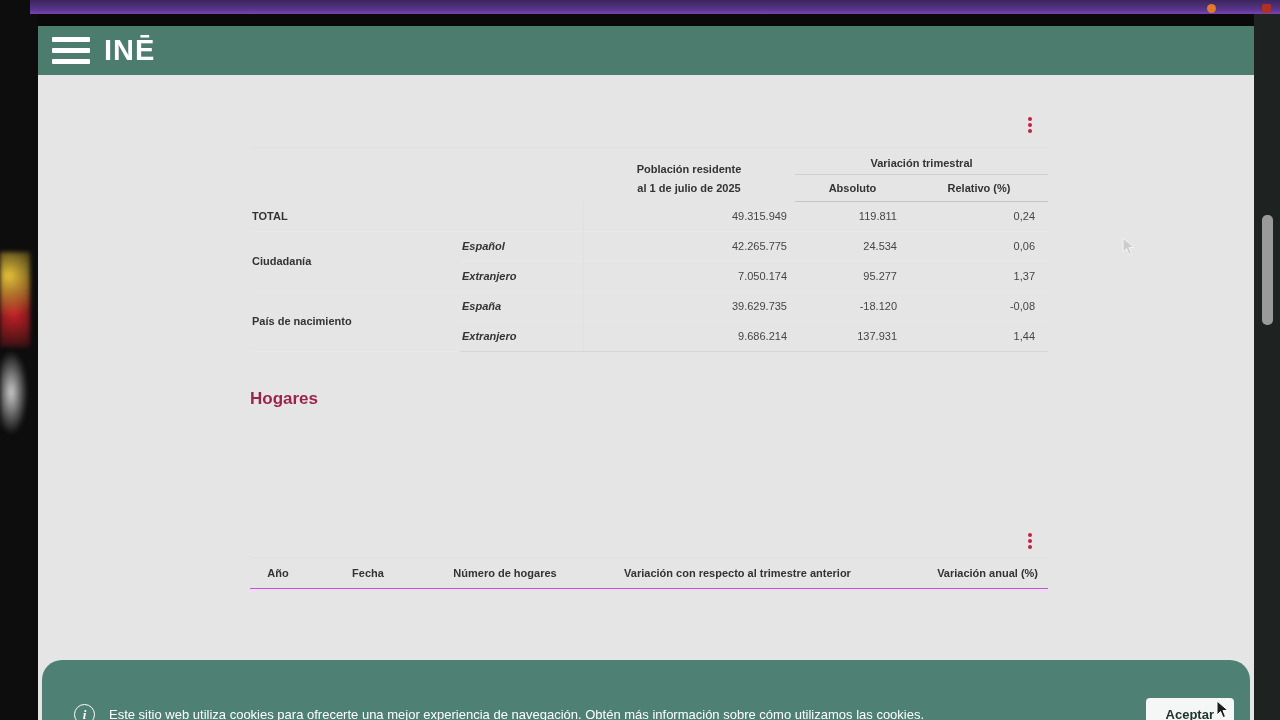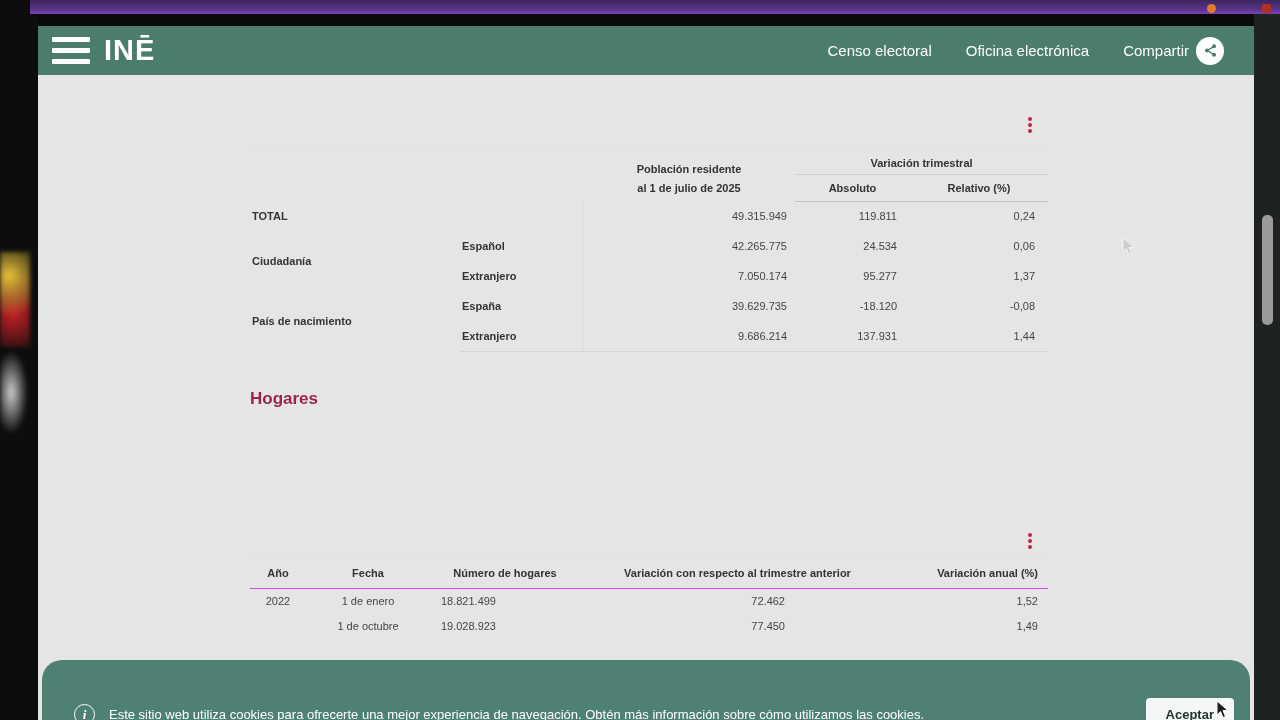--- a/index.html
+++ b/index.html
@@ -47,21 +47,21 @@
   table { border-collapse:collapse; table-layout:fixed; font-size:11px; color:#454545; }
   .t1 { position:absolute; left:212px; top:52px; width:798px; border-top:1px solid #e0e0e0; }
   .t1 thead th { font-weight:bold; color:#333; vertical-align:middle; }
   .t1 .th-pobl { text-align:center; line-height:1.7; }
   .t1 .th-var span.u { display:block; padding:0 14px 5px 14px; border-bottom:1px solid #cfcfcf; text-align:center; }
   .t1 tr.h1 th { padding-top:9px; }
   .t1 tr.h2 th { height:26px; text-align:center; border-bottom:1px solid #c4c4c4; }
   .t1 tbody td { height:30px; border-bottom:1px solid #e8e8e8; vertical-align:middle; }
   .t1 tbody tr:last-child td { border-bottom:1px solid #d5d5d5; }
   .t1 .c1 { font-weight:bold; color:#333; padding-left:2px; }
-  .t1 .c2 { font-weight:bold; color:#333; padding-left:2px; }
+  .t1 .c2 { font-weight:bold; color:#333; padding-left:2px;font-style:italic; }
   .t1 .num { text-align:right; padding-right:13px; }
   .t1 .sep { border-left:1px solid #e0e0e0; }
   .t1 td.sep.num { padding-right:8px; }
 
   .section-heading { position:absolute; left:212px; top:294px; font-size:17px; font-weight:bold; color:#9d2449; }
   .body-par { position:absolute; left:212px; top:334px; width:778px; font-size:13.5px; line-height:1.6; color:#3d3d3d; }
   .sub-heading { position:absolute; left:212px; top:395px; font-size:13.5px; font-weight:bold; color:#2e2e2e; }
 
   .t2 { position:absolute; left:212px; top:462px; width:798px; border-top:1px solid #e0e0e0; }
   .t2 thead th { height:31px; font-weight:bold; color:#333; border-bottom:1px solid #d946ef; vertical-align:middle; }
@@ -110,38 +110,20 @@
   <div class="app">
 
     <header class="site-header">
       <div class="hamburger">
         <span></span>
           <span></span>
           <span></span>
       </div>
       <div class="logo">INĒ</div>
       <div class="spacer"></div>
-      <nav class="nav">
-        <span class="nav-item">Censo electoral</span>
-        <span class="nav-item">Oficina electrónica</span>
-        <span class="share-wrap">
-          <span class="nav-item">Compartir</span>
-          <span class="share-circle">
-            <svg width="17" height="17" viewBox="0 0 24 24">
-              <g fill="#4b7c6e" stroke="#4b7c6e" stroke-width="2">
-                <line x1="7.5" y1="12" x2="16.5" y2="6.5"></line>
-                <line x1="7.5" y1="12" x2="16.5" y2="17.5"></line>
-                <circle cx="7" cy="12" r="2.8" stroke="none"></circle>
-                <circle cx="17" cy="6" r="2.8" stroke="none"></circle>
-                <circle cx="17" cy="18" r="2.8" stroke="none"></circle>
-              </g>
-            </svg>
-          </span>
-        </span>
-      </nav>
     </header>
 
     <main class="page">
 
       <div class="kebab kebab-1">
         <i></i>
           <i></i>
           <i></i>
       </div>
 
@@ -225,34 +207,20 @@
         <thead>
           <tr>
             <th class="ctr">Año</th>
             <th class="ctr">Fecha</th>
             <th class="ctr">Número de hogares</th>
             <th class="ctr">Variación con respecto al trimestre anterior</th>
             <th class="col-anu">Variación anual (%)</th>
           </tr>
         </thead>
         <tbody>
-          <tr>
-            <td class="ctr">2022</td>
-            <td class="ctr">1 de enero</td>
-            <td class="num col-hog">18.821.499</td>
-            <td class="num col-var">72.462</td>
-            <td class="num col-anu">1,52</td>
-          </tr>
-          <tr>
-            <td class="ctr"></td>
-            <td class="ctr">1 de octubre</td>
-            <td class="num col-hog">19.028.923</td>
-            <td class="num col-var">77.450</td>
-            <td class="num col-anu">1,49</td>
-          </tr>
         </tbody>
       </table>
     </main>
   </div>
 
   <div class="cookie-banner">
     <div class="cookie-row">
       <span class="info-icon">i</span>
       <span class="cookie-text">Este sitio web utiliza cookies para ofrecerte una mejor experiencia de navegación. Obtén más información sobre cómo utilizamos las cookies.</span>
       <button class="accept-btn">Aceptar</button>

